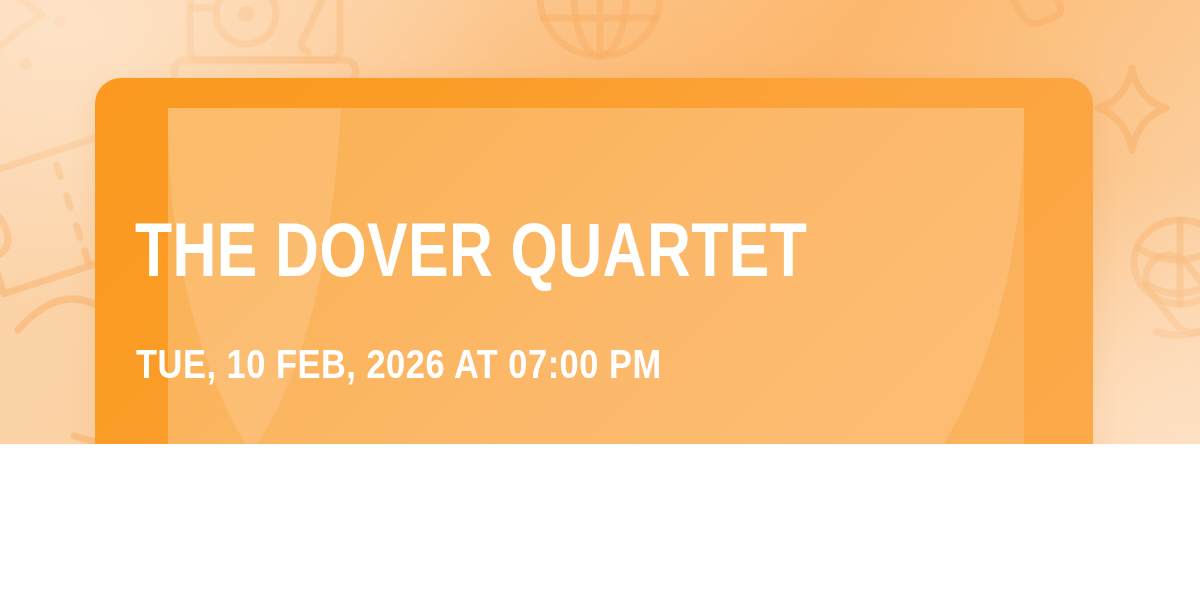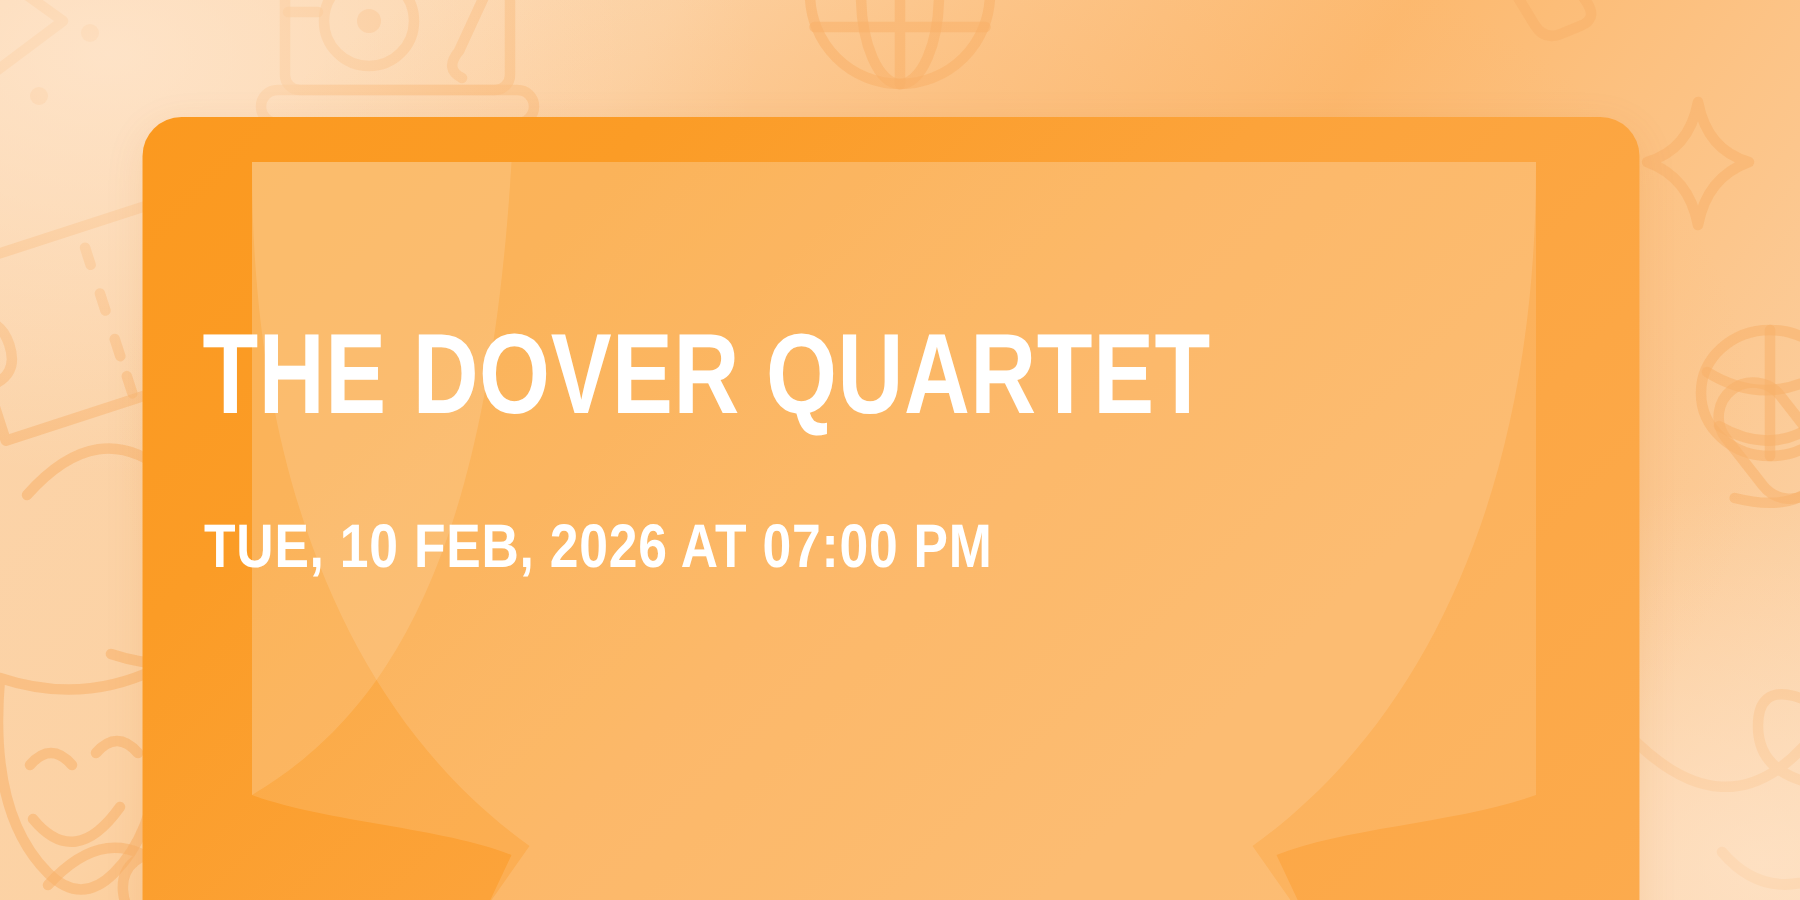--- a/index.html
+++ b/index.html
@@ -10,21 +10,21 @@
   body {
     width: 1200px;
     height: 600px;
     overflow: hidden;
     font-family: "Liberation Sans", sans-serif;
   }
 
   #stage {
     position: relative;
     width: 1200px;
-    height: 600px;
+    height: 444px;
     overflow: hidden;
     background: linear-gradient(125deg, #fbd4ab 0%, #fcd2a4 28%, #fcb96f 58%, #fcc68c 78%, #fbd6b0 100%);
   }
 
   
   #bg-pattern {
     position: absolute;
     inset: 0;
     width: 1200px;
     height: 600px;

